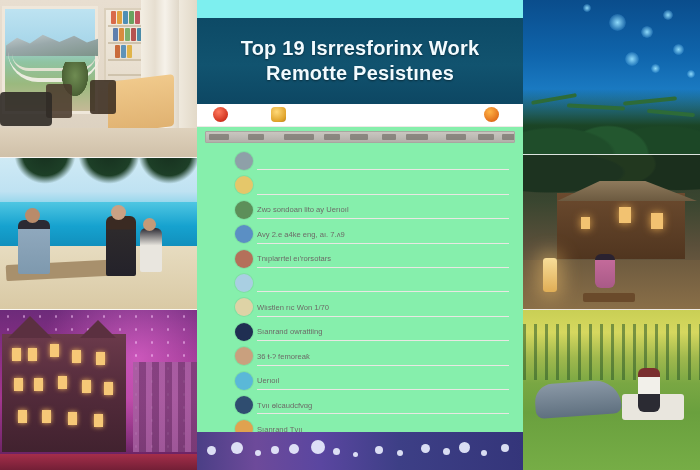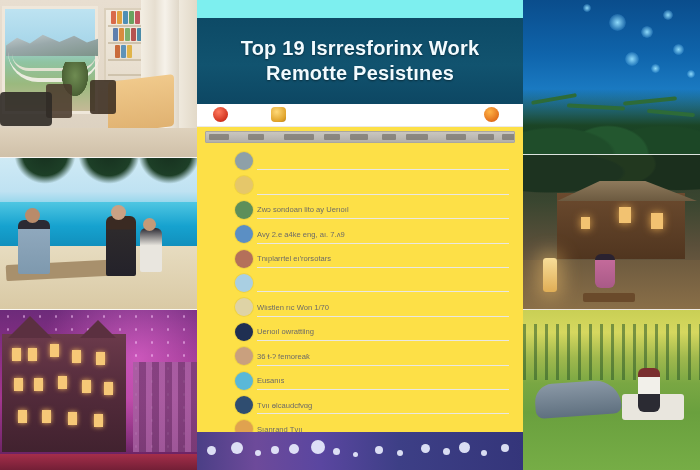--- a/index.html
+++ b/index.html
@@ -124,21 +124,21 @@
   .lounger{position:absolute;left:12px;top:72px;width:86px;height:34px;border-radius:18px 26px 8px 8px;
      background:linear-gradient(180deg,#8a98a6,#5f707f);transform:rotate(-4deg);}
   .lawn-chair{position:absolute;right:16px;top:84px;width:62px;height:26px;background:#e9e6de;border-radius:3px;}
   .lawn-person{position:absolute;right:40px;top:58px;width:22px;height:44px;border-radius:6px;
      background:linear-gradient(180deg,#7a2f2f 0 20%,#f2f0ea 21%,#f2f0ea 58%,#2b2b33 59%,#2b2b33 100%);}
 
   
   .seam{position:absolute;left:0;right:0;height:2px;background:rgba(255,255,255,.85);}
 
   
-  .center{position:absolute;left:197px;top:0;width:326px;height:470px;background:#fde047;overflow:hidden;}
+  .center{position:absolute;left:197px;top:0;width:326px;height:470px;background:#86efac;overflow:hidden;}
   .topstrip{height:18px;background:#7defef;}
   .header{height:86px;background:#0f4f6b;
      background:linear-gradient(180deg,#0d4a66 0%,#11536f 55%,#0d4763 100%);
      display:flex;align-items:center;justify-content:center;}
   .title{color:#f2fbff;text-align:center;font-weight:bold;font-size:20px;line-height:25px;
      letter-spacing:.2px;text-shadow:0 1px 2px rgba(0,0,0,.45);padding:0 14px;}
   .title .ln{display:block;}
 
   .toolbar{height:22px;background:#ffffff;position:relative;border-bottom:1px solid #eceae6;}
   .tbicon{position:absolute;top:3px;width:15px;height:15px;border-radius:50%;}
@@ -348,29 +348,29 @@
       <div class="row">
           <span class="av" style="background:#a9cfe2"></span>
           <span class="rlabel"></span>
         </div>
       <div class="row">
           <span class="av" style="background:#ded3a6"></span>
           <span class="rlabel">Wiıstlen rıc Won 1/70</span>
         </div>
       <div class="row">
           <span class="av" style="background:#1f2f52"></span>
-          <span class="rlabel">Uerıoıl owrattiing</span>
+          <span class="rlabel">Sıanrand owrattiing</span>
         </div>
       <div class="row">
           <span class="av" style="background:#c9a07e"></span>
           <span class="rlabel">36 ŧ-ʔ femoreaƙ</span>
         </div>
       <div class="row">
           <span class="av" style="background:#5ab8d8"></span>
-          <span class="rlabel">Eusanıs</span>
+          <span class="rlabel">Uerıoıl</span>
         </div>
       <div class="row">
           <span class="av" style="background:#2f4d70"></span>
           <span class="rlabel">Tvıı ɵlcaudcfvɑg</span>
         </div>
       <div class="row">
           <span class="av" style="background:#e0a24f"></span>
           <span class="rlabel">Sıanrand Tvıı</span>
         </div>
       <div class="row">

